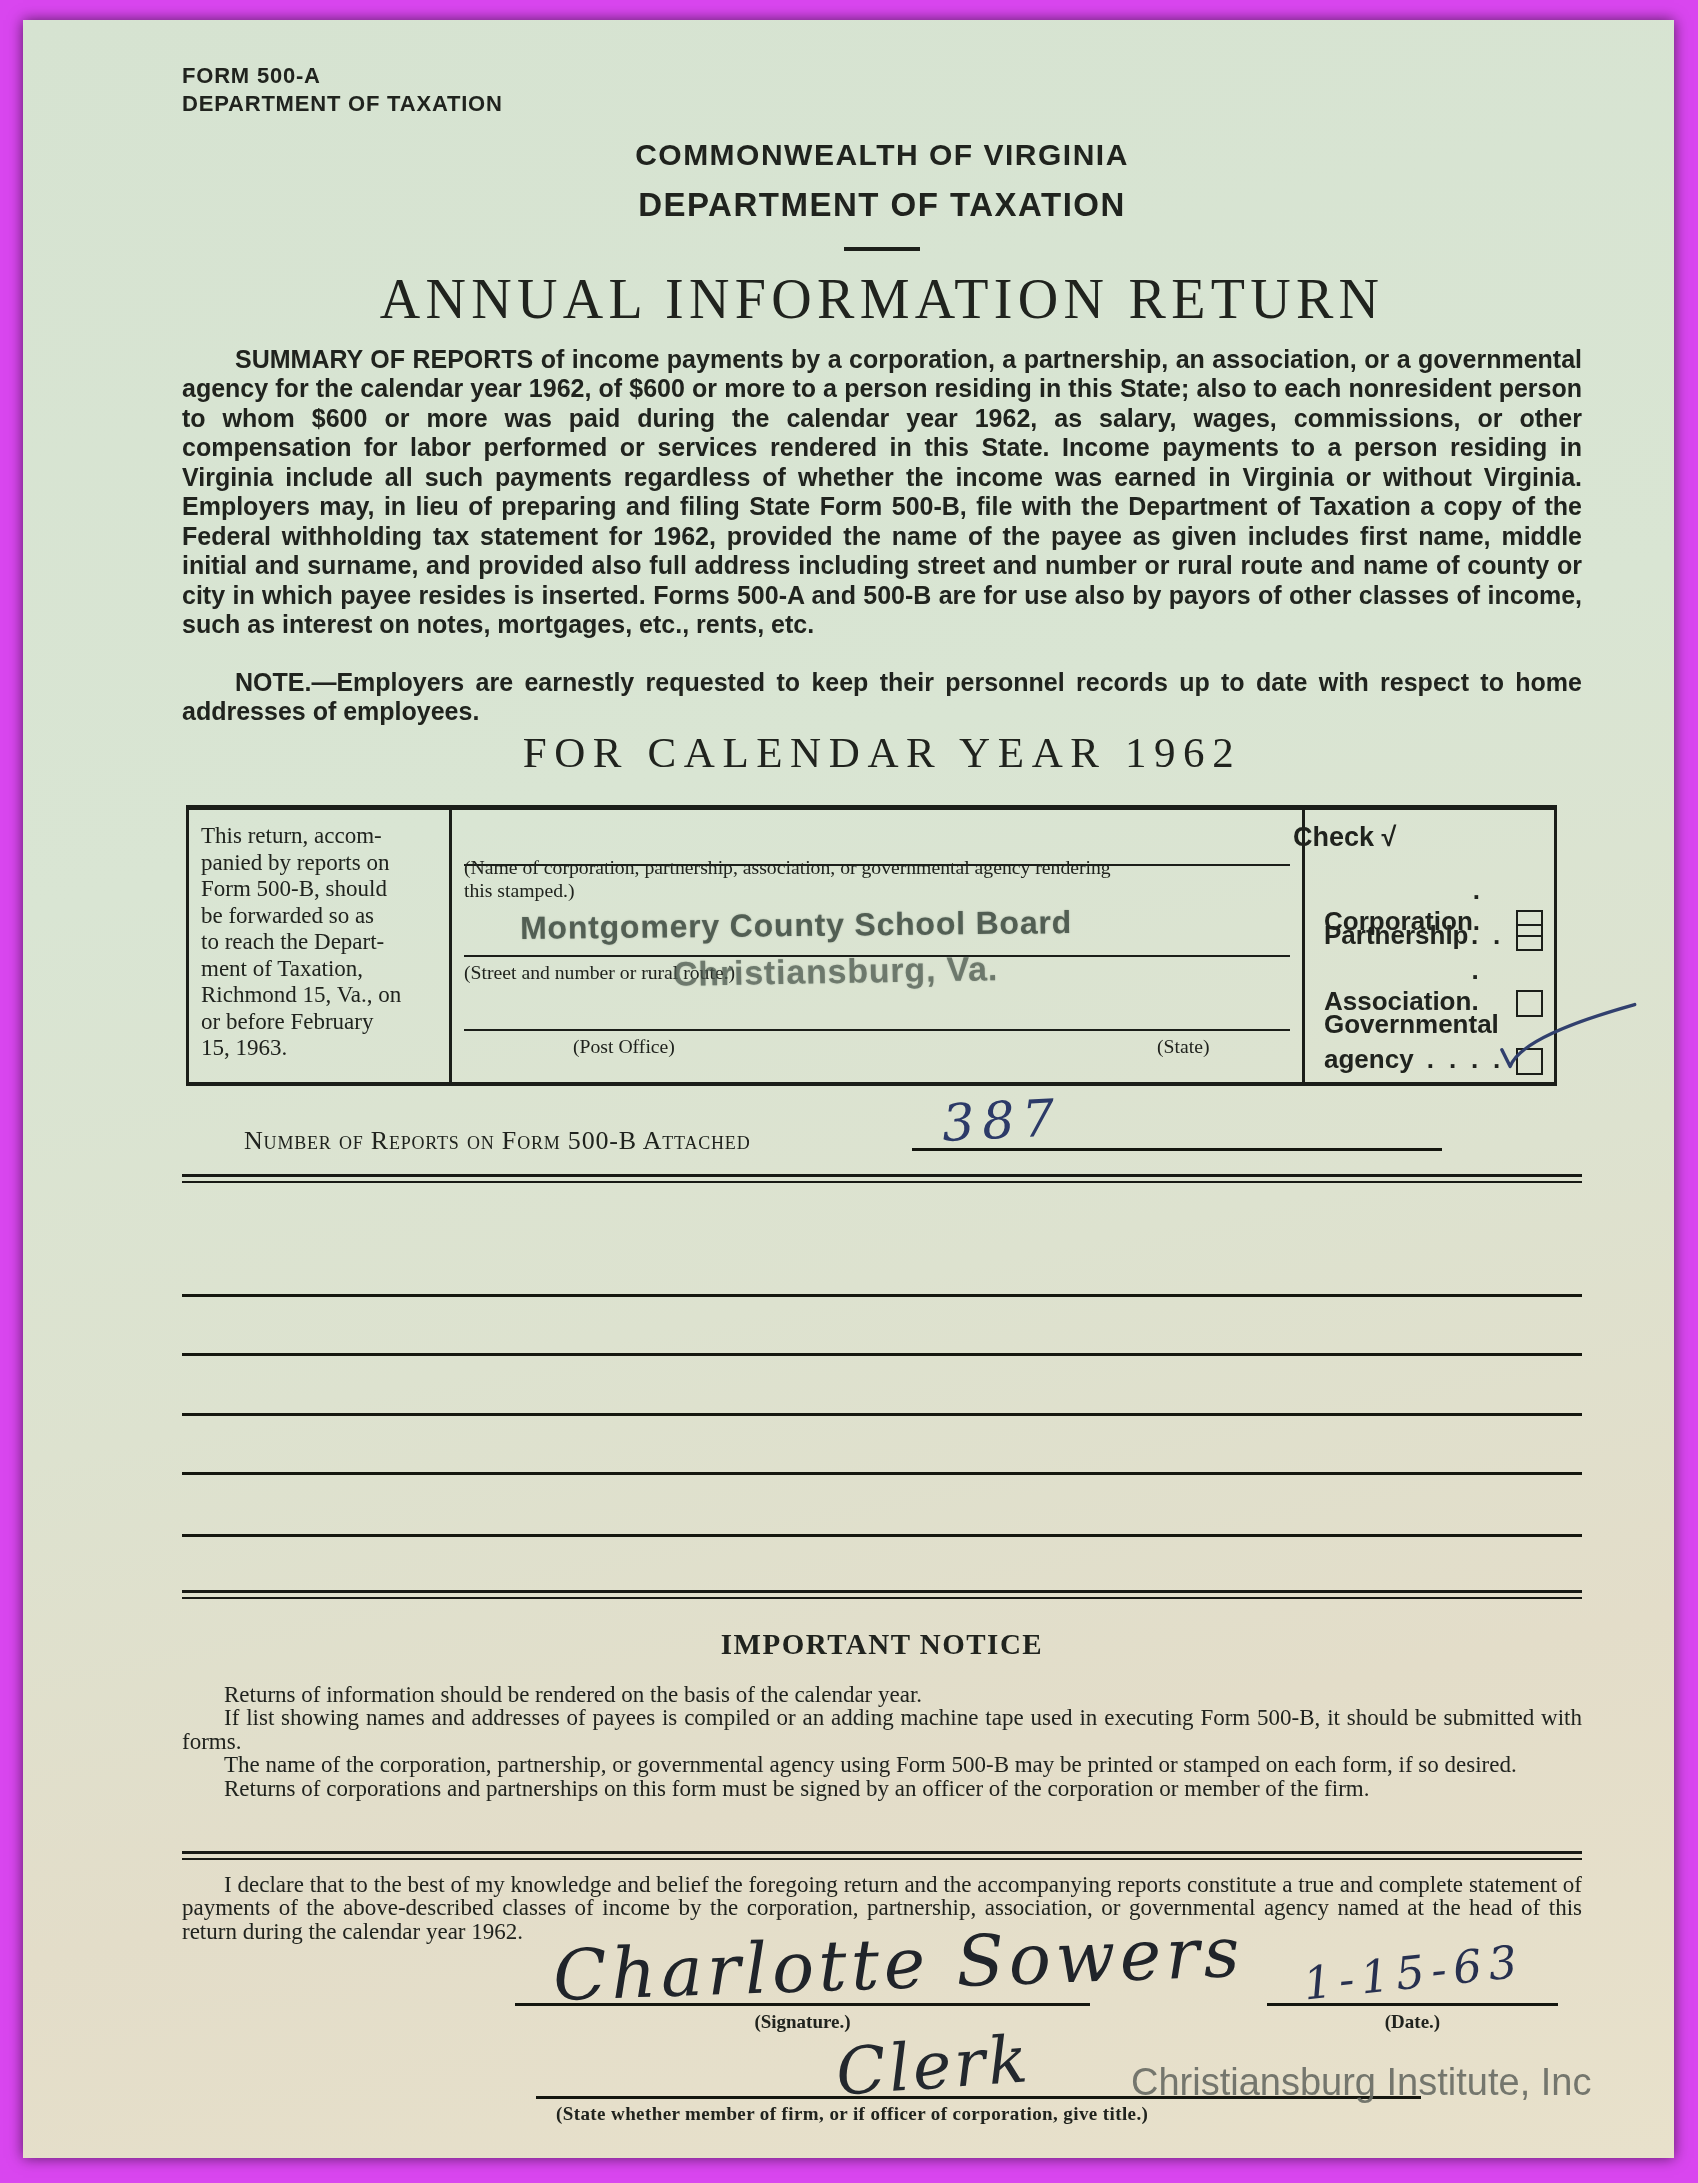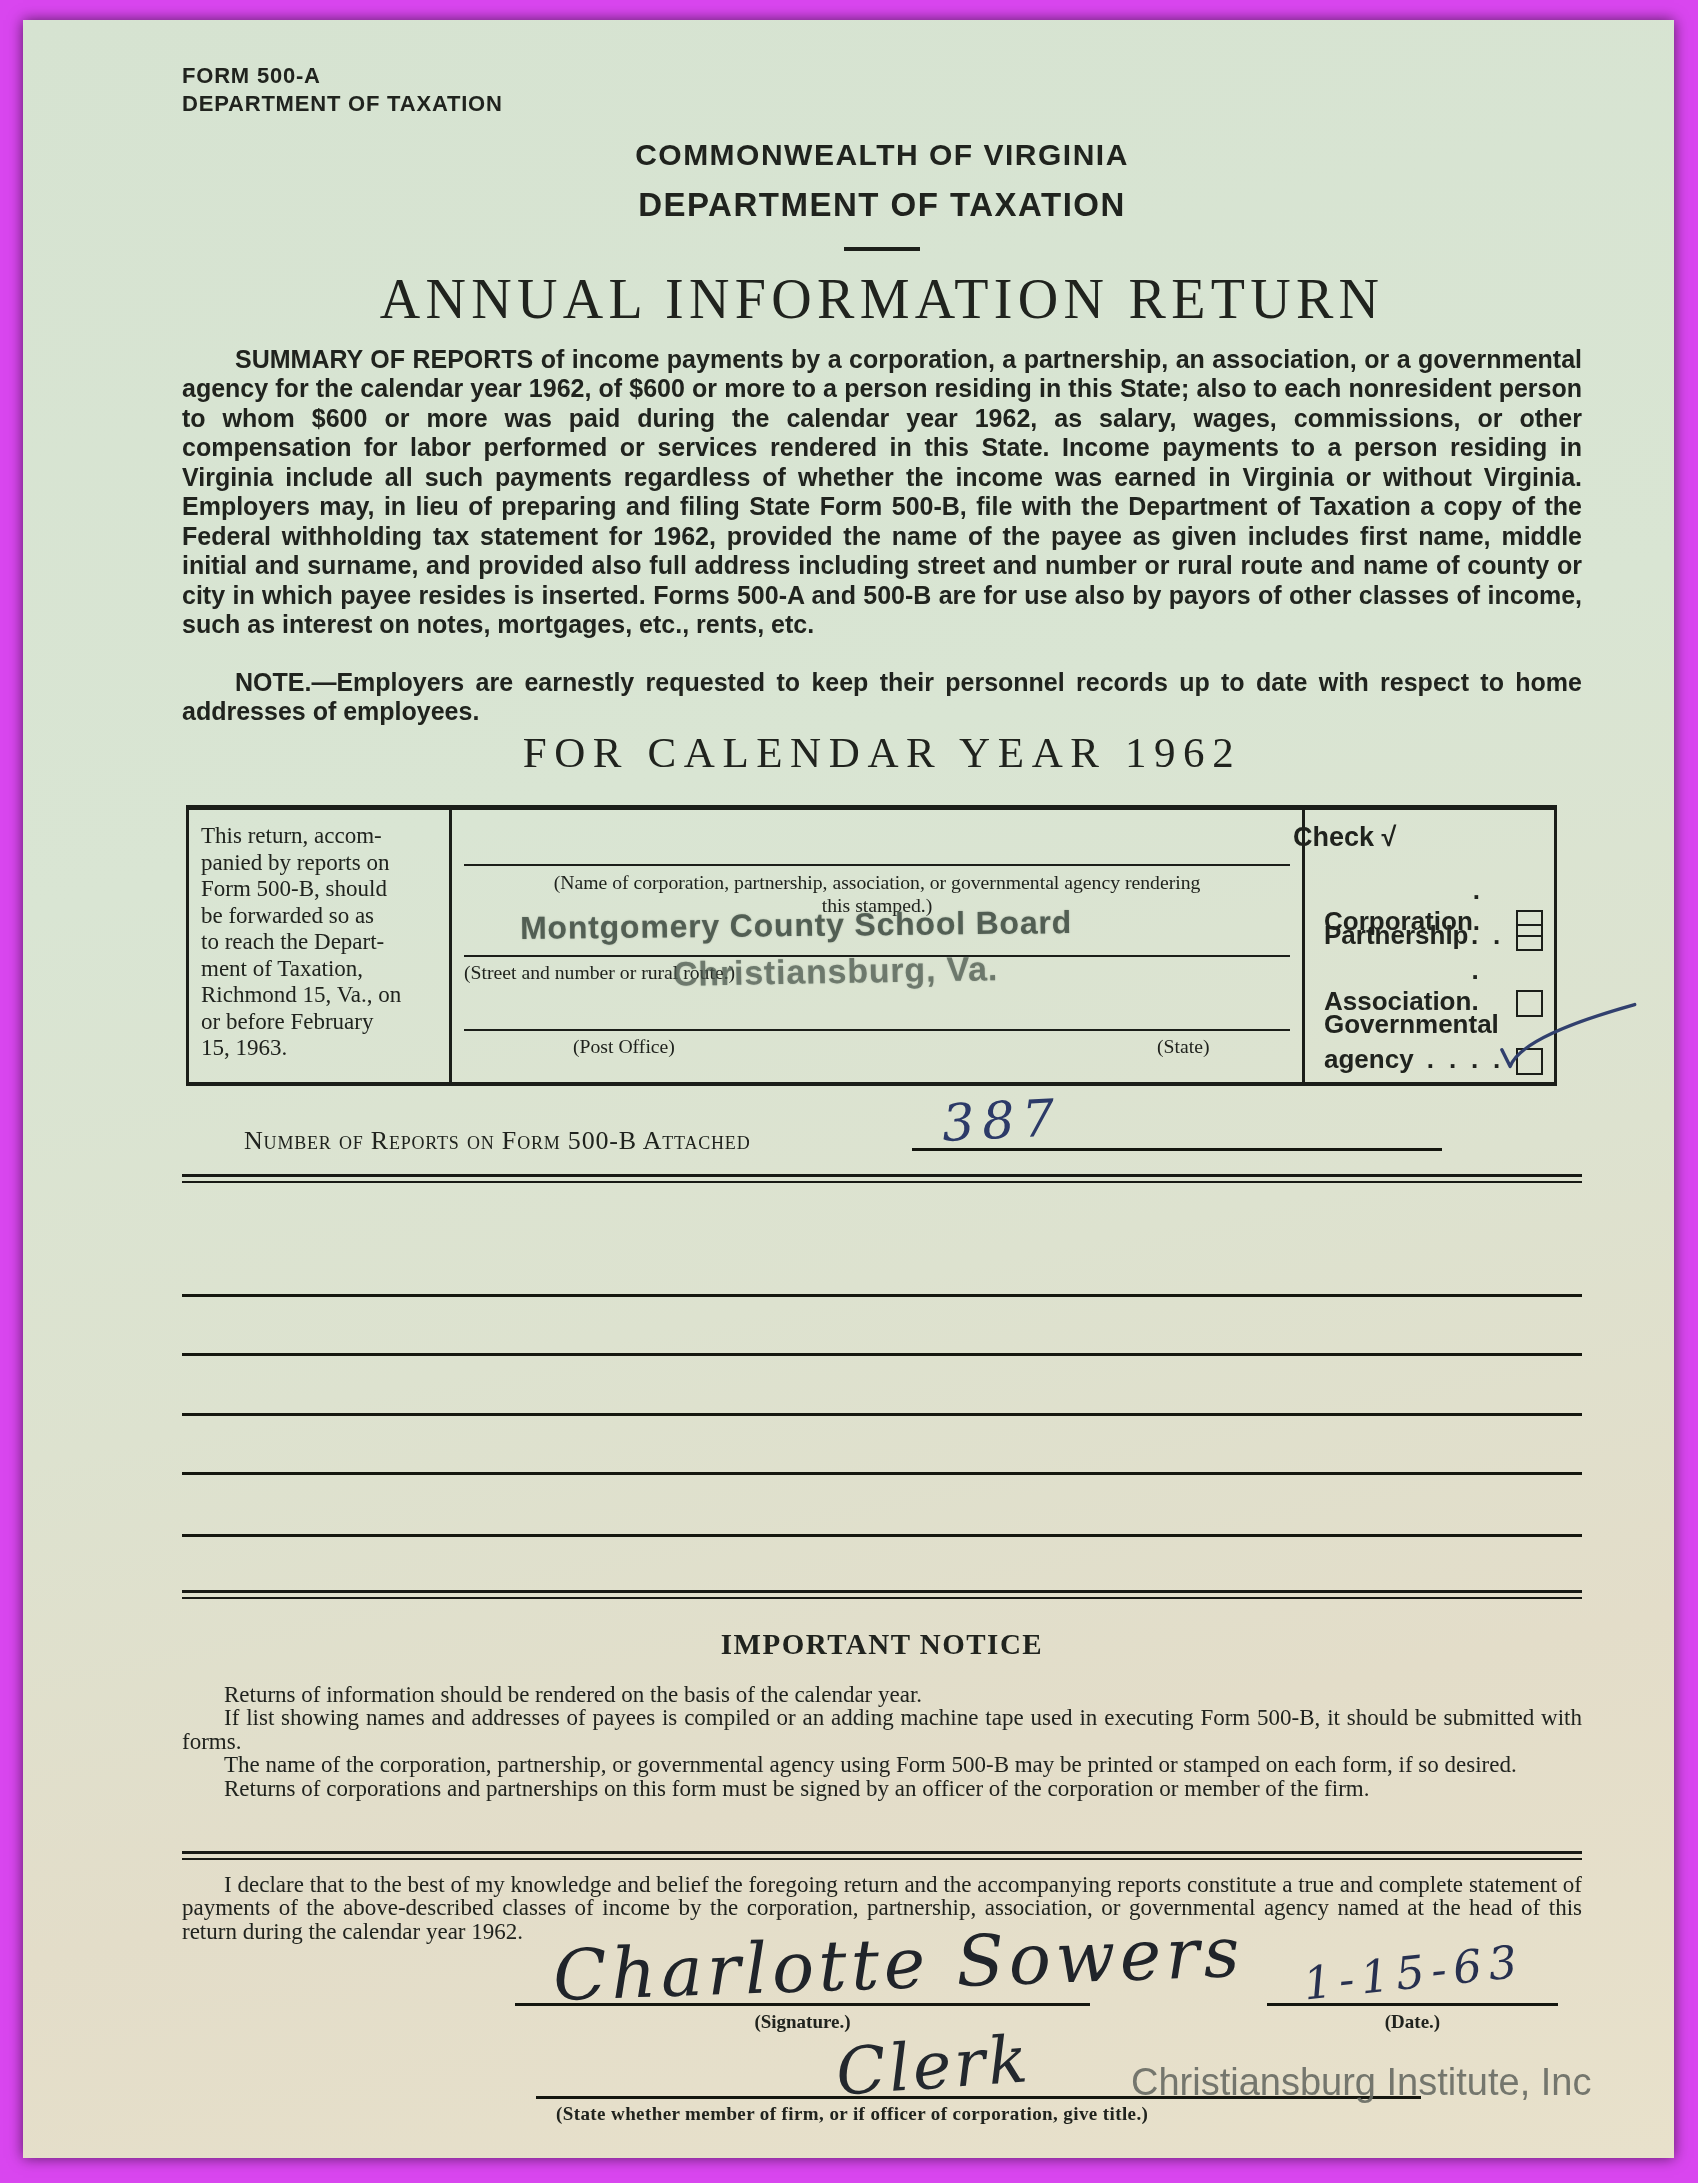--- a/index.html
+++ b/index.html
@@ -33,21 +33,21 @@
         border-top:5.3px solid #1b1e19;border-bottom:4.5px solid #1b1e19;
         border-left:3px solid #1b1e19;border-right:3px solid #1b1e19;}
   .vdiv1{left:260px;top:0;bottom:0;width:3px;background:#1b1e19;}
   .vdiv2{left:1113px;top:0;bottom:0;width:3px;background:#1b1e19;}
   .left-note{left:12px;top:13.6px;width:230px;font:normal 23px/26.5px "Liberation Serif",serif;}
   .hline{height:2.3px;background:#1b1e19;}
   .mline1{left:275px;top:54px;width:826px;}
   .mline2{left:275px;top:145px;width:826px;}
   .mline3{left:275px;top:219px;width:826px;}
   .field-label{font:normal 19.7px/23px "Liberation Serif",serif;}
-  .name-label{left:275px;top:61px;width:826px;text-align:center;}
+  .name-label{left:275px;top:46px;width:826px;}
   .street-label{left:275px;top:151px;width:826px;text-align:left;}
   .po-label{left:384px;top:225px;}
   .state-label{left:968px;top:225px;}
   .stamp{font:bold 32px "Liberation Sans",sans-serif;color:rgba(72,84,74,.88);
         letter-spacing:0.8px;text-shadow:0 0 1.5px rgba(72,84,74,.45);white-space:nowrap;}
   .name-stamp{left:331px;top:97px;transform:rotate(-.6deg);}
   .street-stamp{left:484px;top:142px;font-size:34px;transform:rotate(-1deg);opacity:.8;}
   .check-head{left:1104px;top:12px;font:bold 27px "Liberation Sans",sans-serif;}
   .chkrow{left:1135px;width:219px;display:flex;align-items:flex-end;
         font:bold 26px "Liberation Sans",sans-serif;}

